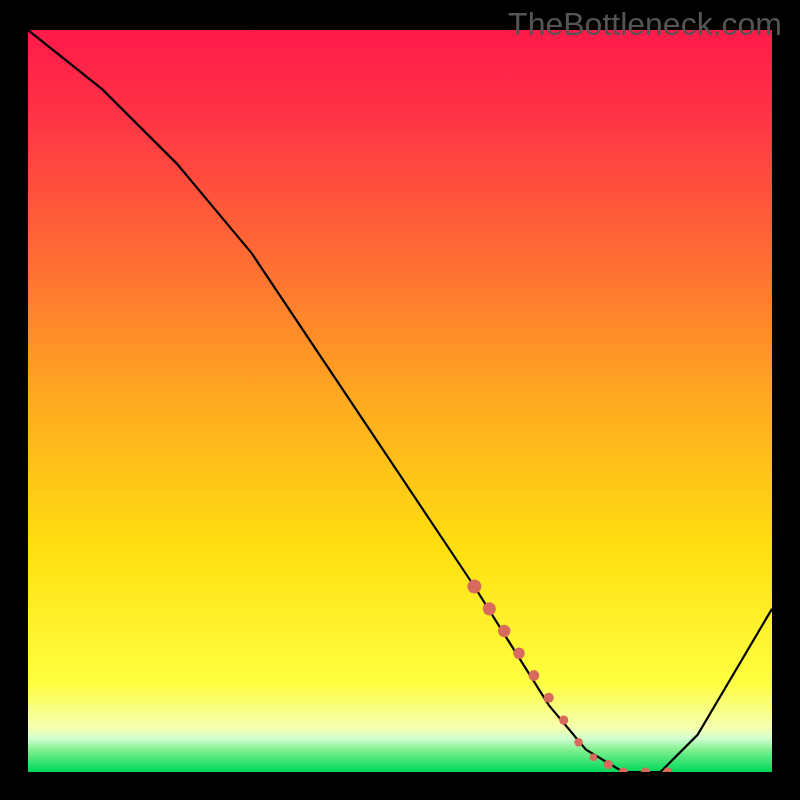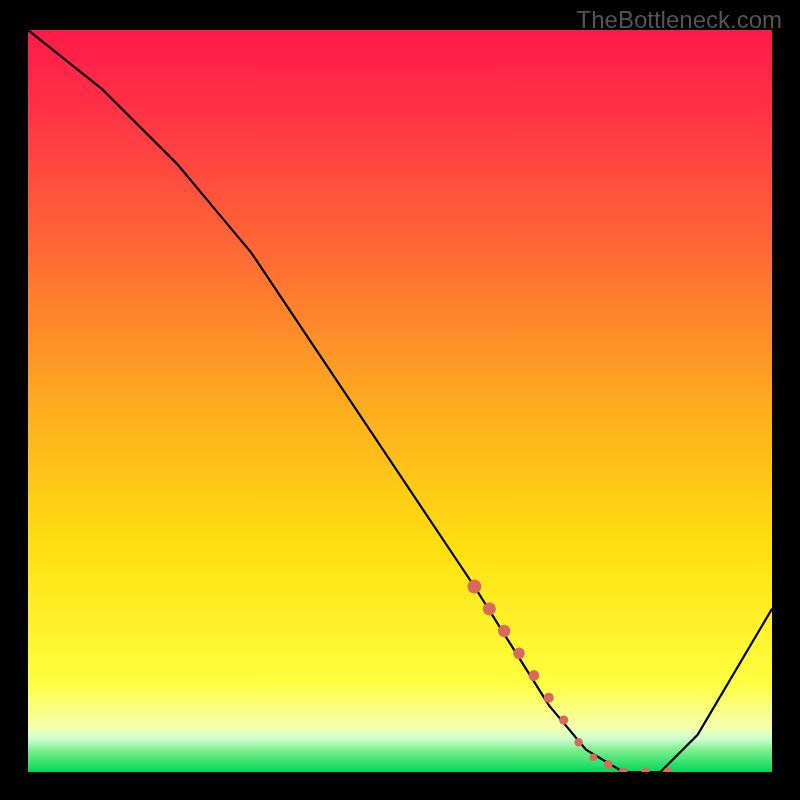--- a/index.html
+++ b/index.html
@@ -9,21 +9,21 @@
     width: 800px;
     height: 800px;
     position: relative;
     font-family: Arial, sans-serif;
   }
   .watermark {
     position: absolute;
     top: 6px;
     right: 18px;
     color: #555;
-    font-size: 24px;
+    font-size: 32px;
     font-weight: 500;
     z-index: 10;
   }
   .plot-frame {
     position: absolute;
     left: 28px;
     top: 30px;
     width: 744px;
     height: 742px;
     background: #000;

